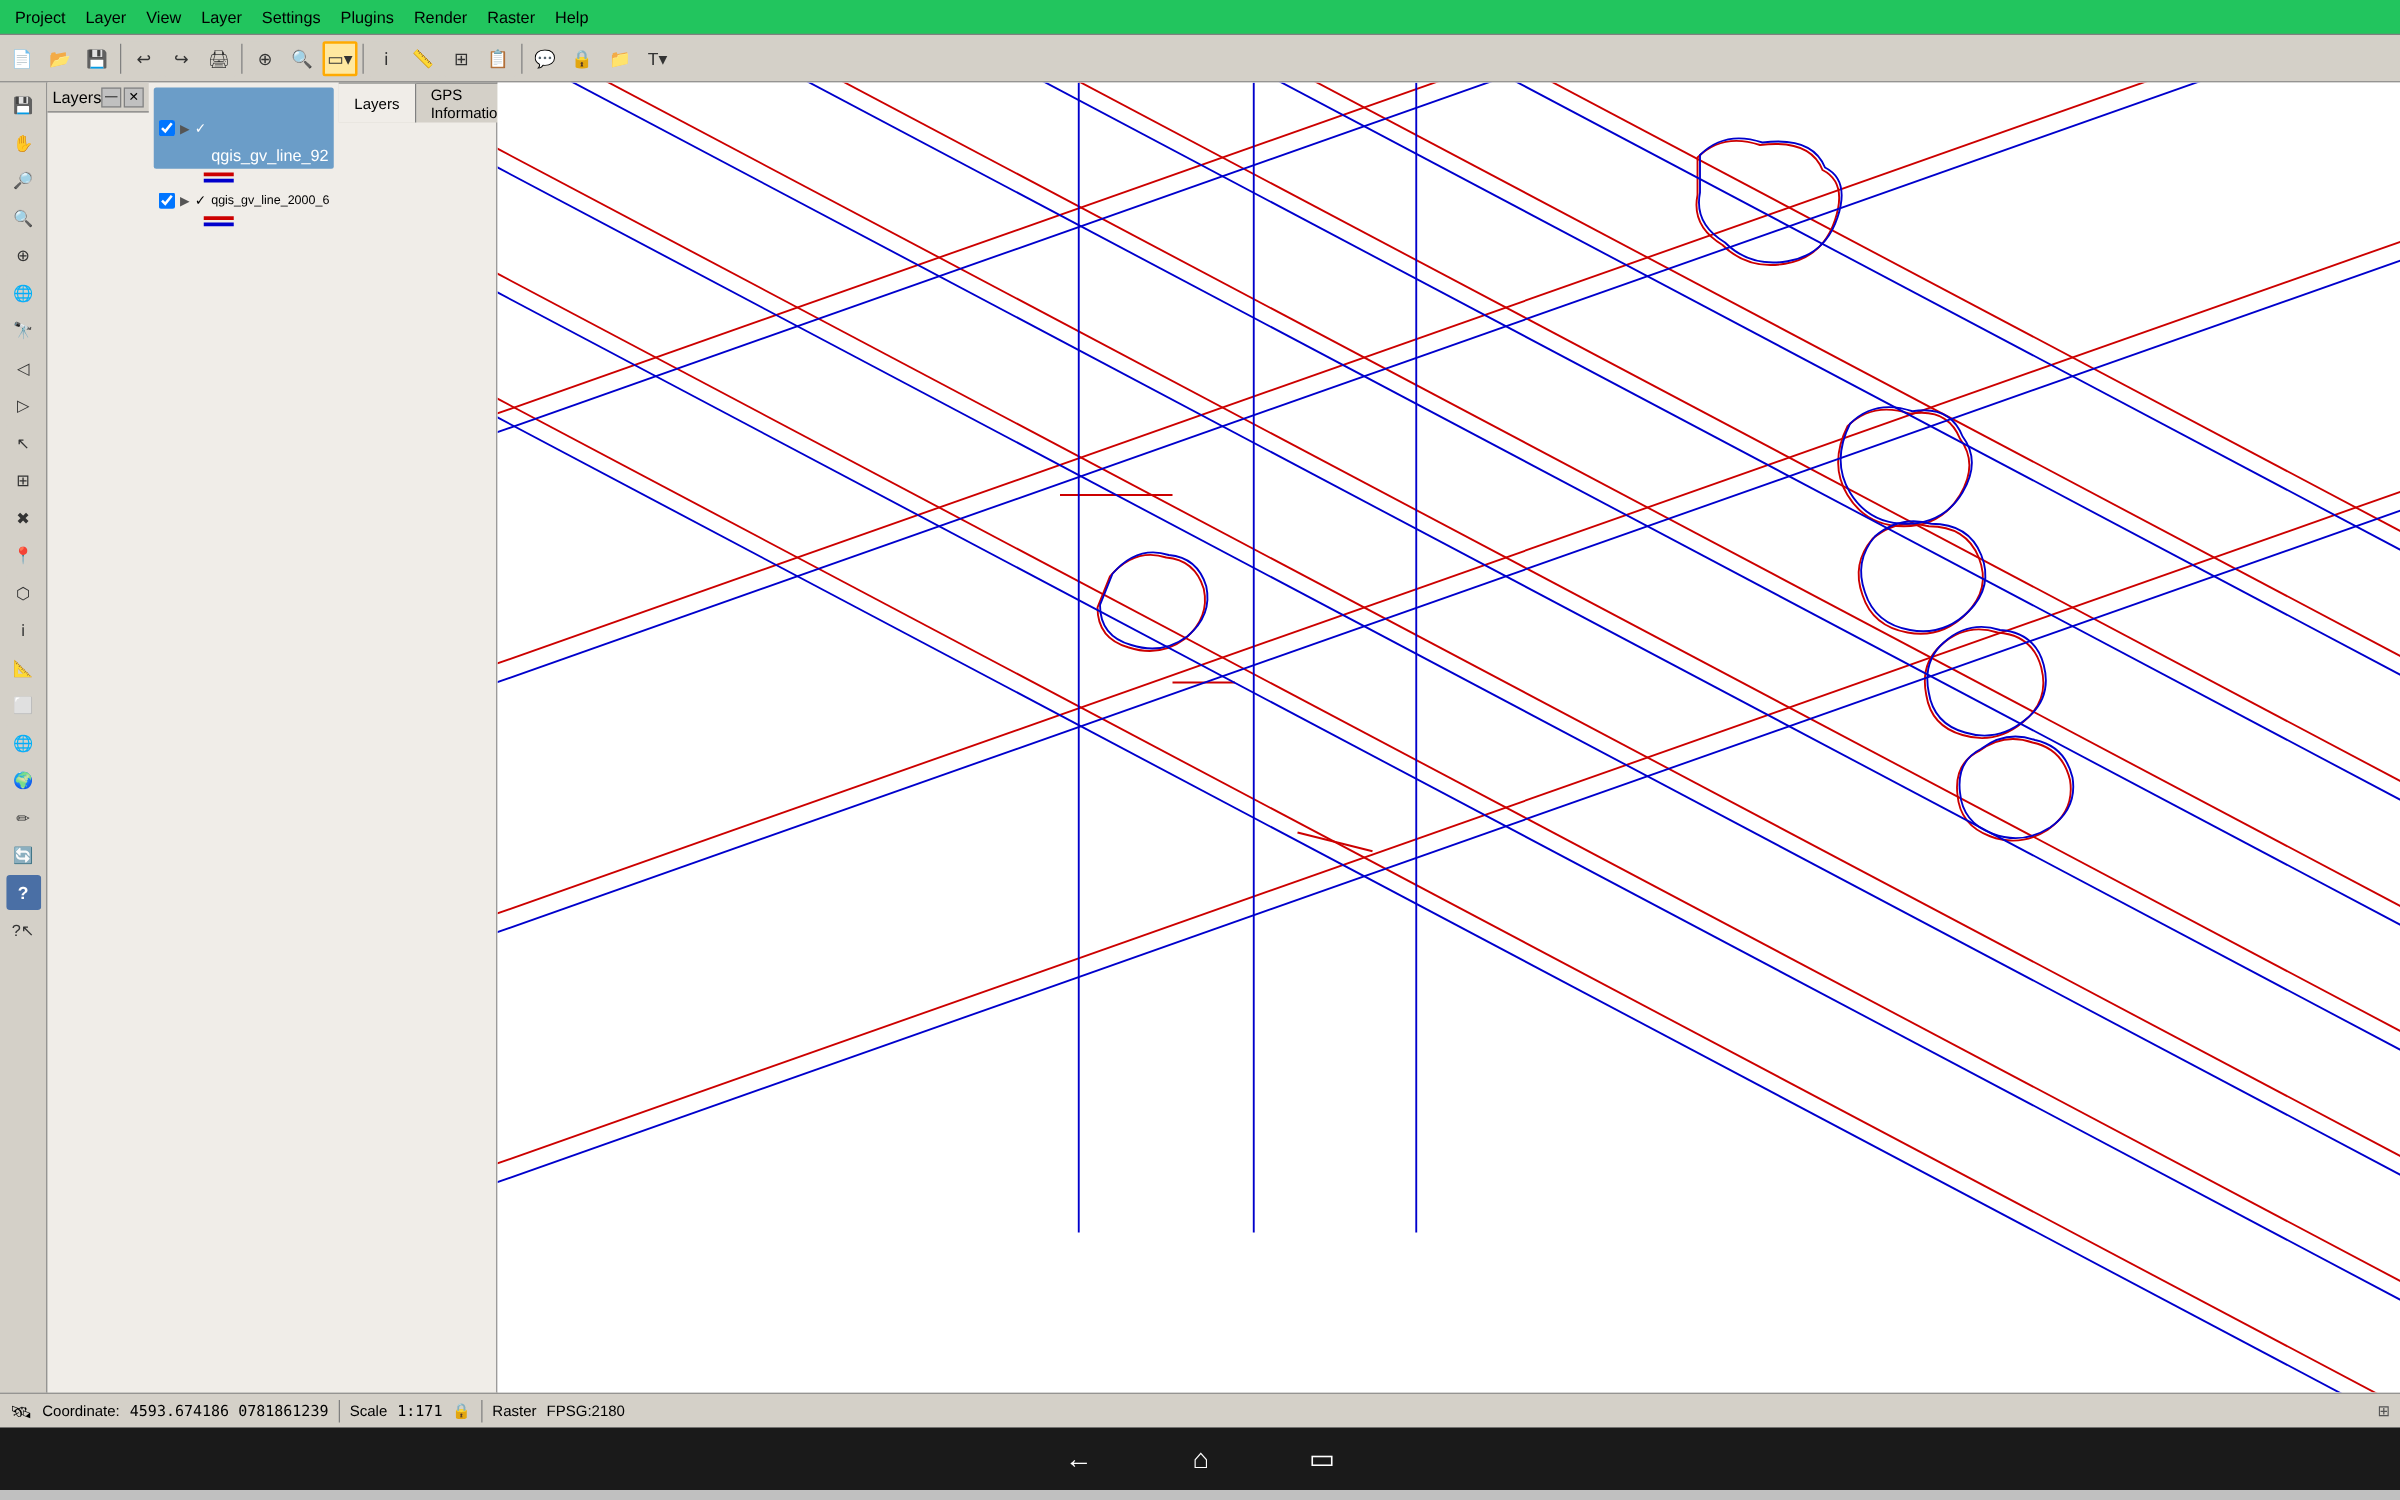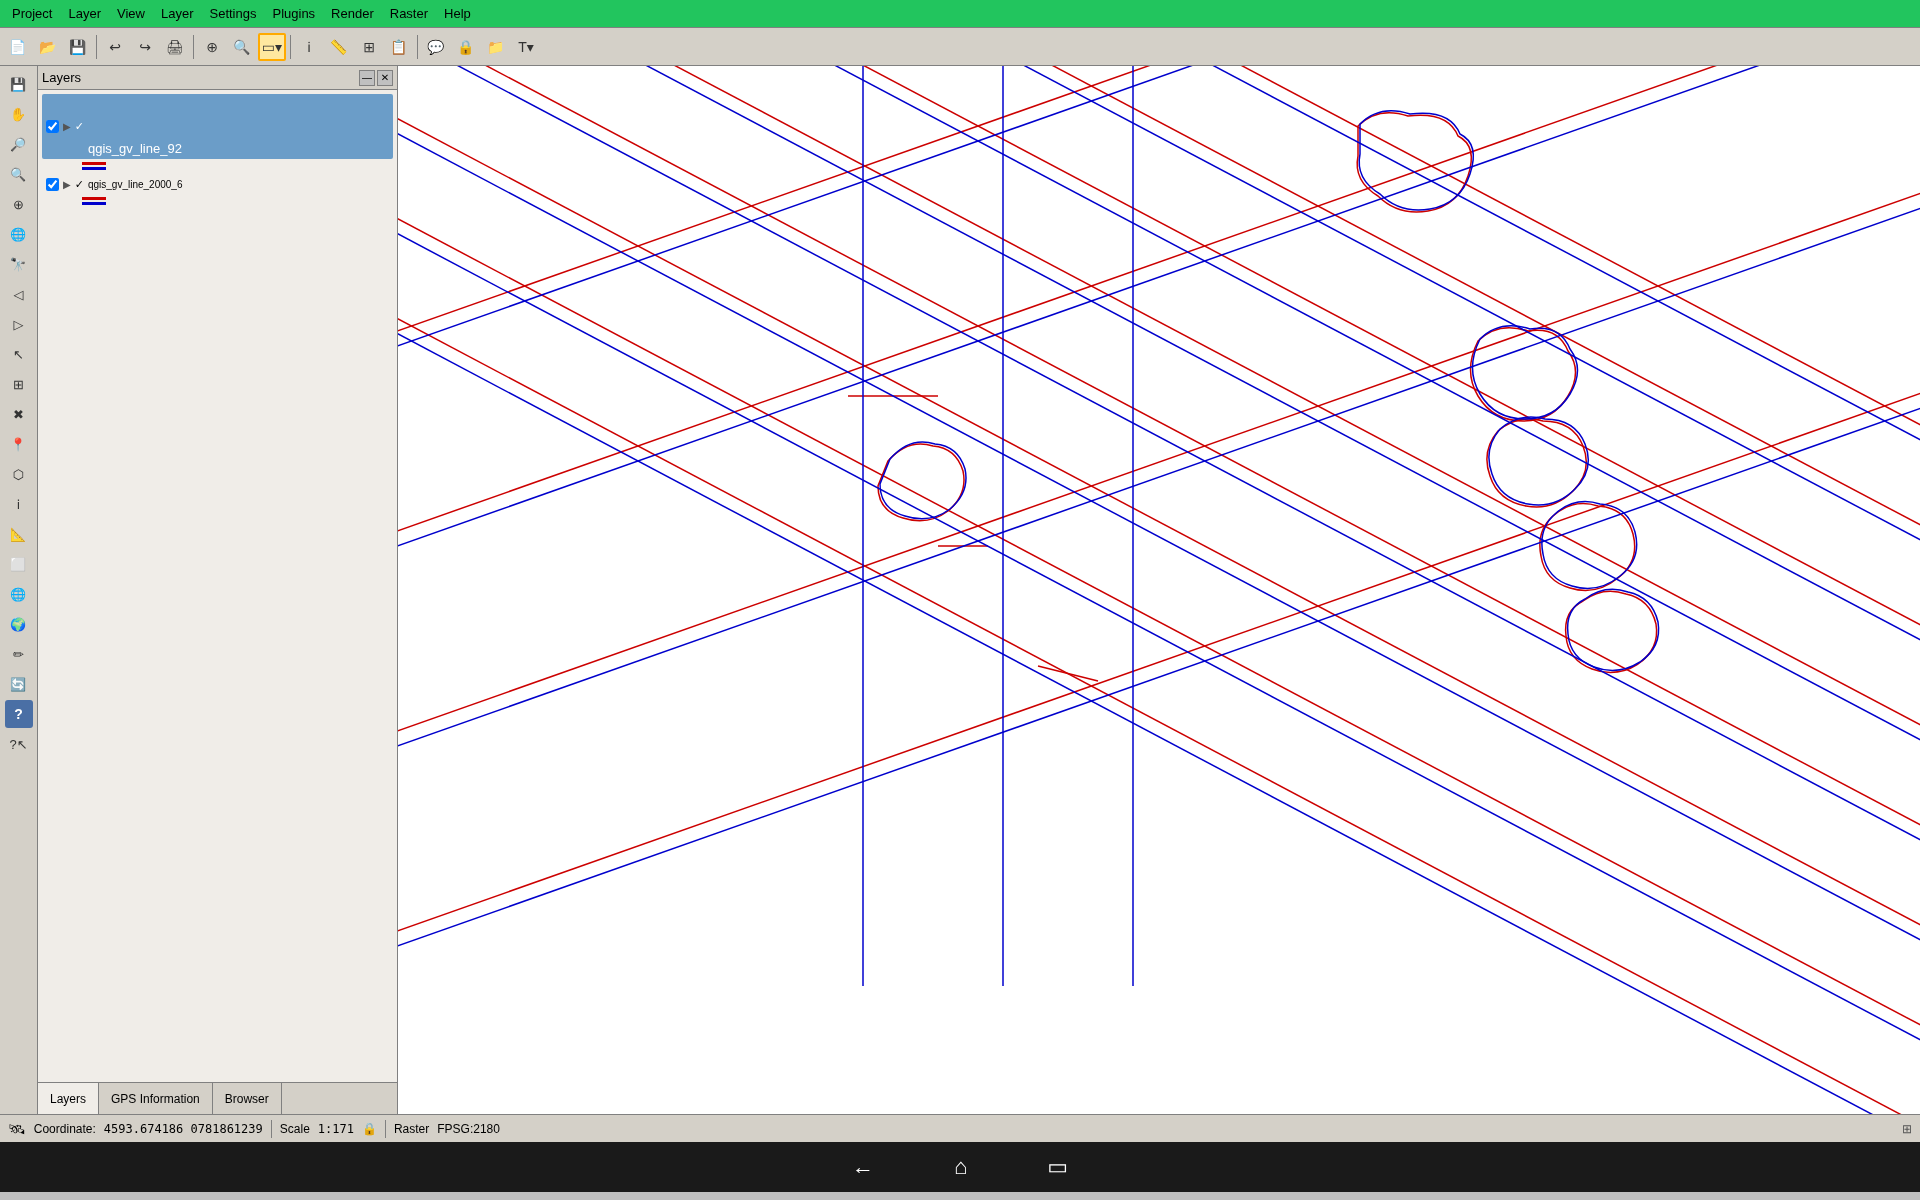--- a/index.html
+++ b/index.html
@@ -55,21 +55,21 @@
       border: 1px solid transparent;
       display: flex; align-items: center; justify-content: center;
       cursor: pointer; font-size: 13px; color: #333;
       border-radius: 2px;
     }
 
     
     #layers-panel {
       width: 360px; background: #f0ede8;
       border-right: 1px solid #808080;
-      display: flex; flex-direction: column;
+      display: flex; 
     }
     #layers-titlebar {
       display: flex; align-items: center; justify-content: space-between;
       background: #d4d0c8;
       border-bottom: 1px solid #808080;
       padding: 2px 4px; height: 24px;
     }
     #layers-title { font-size: 13px; font-weight: normal; }
     #layers-controls { display: flex; gap: 2px; }
     .panel-ctrl-btn { width: 16px; height: 16px; font-size: 10px; cursor: pointer; background: #c0c0c0; border: 1px solid #808080; display: flex; align-items: center; justify-content: center; }

